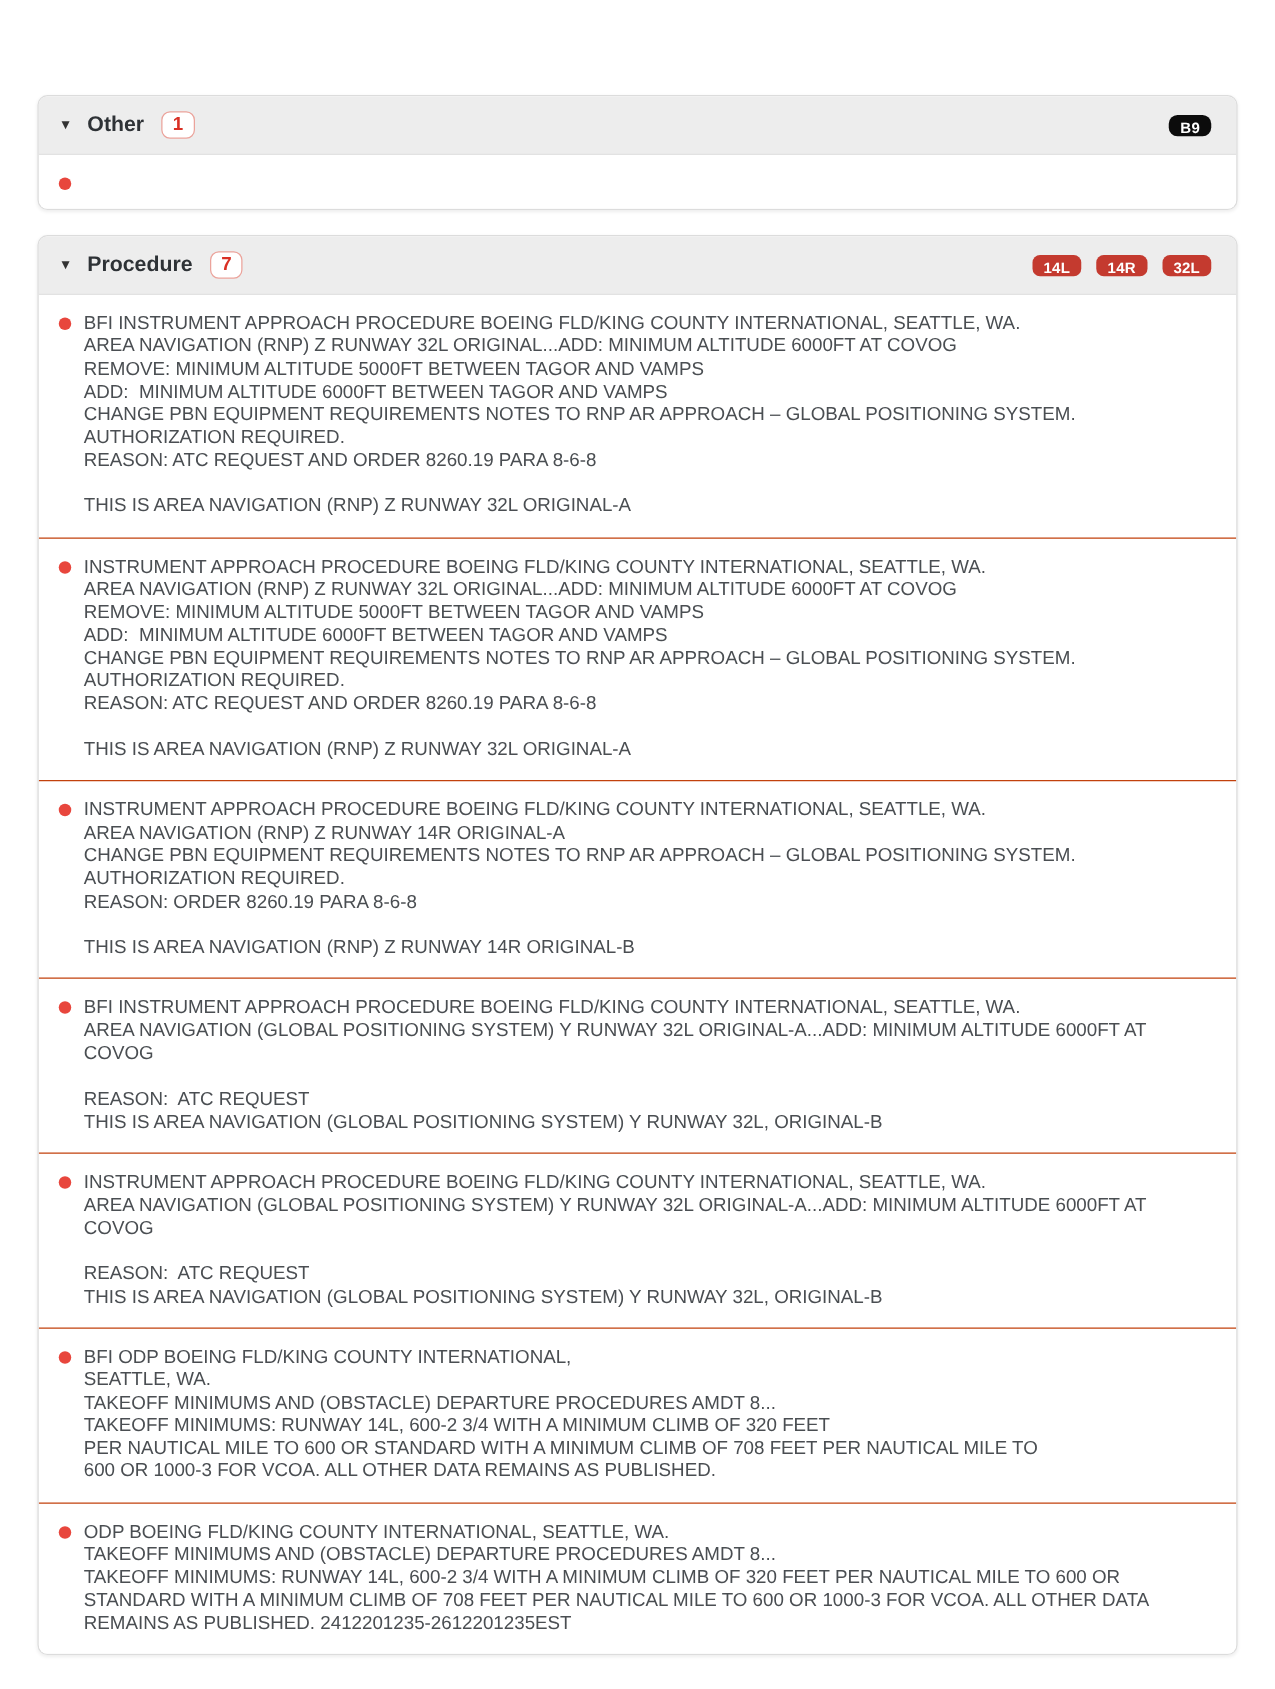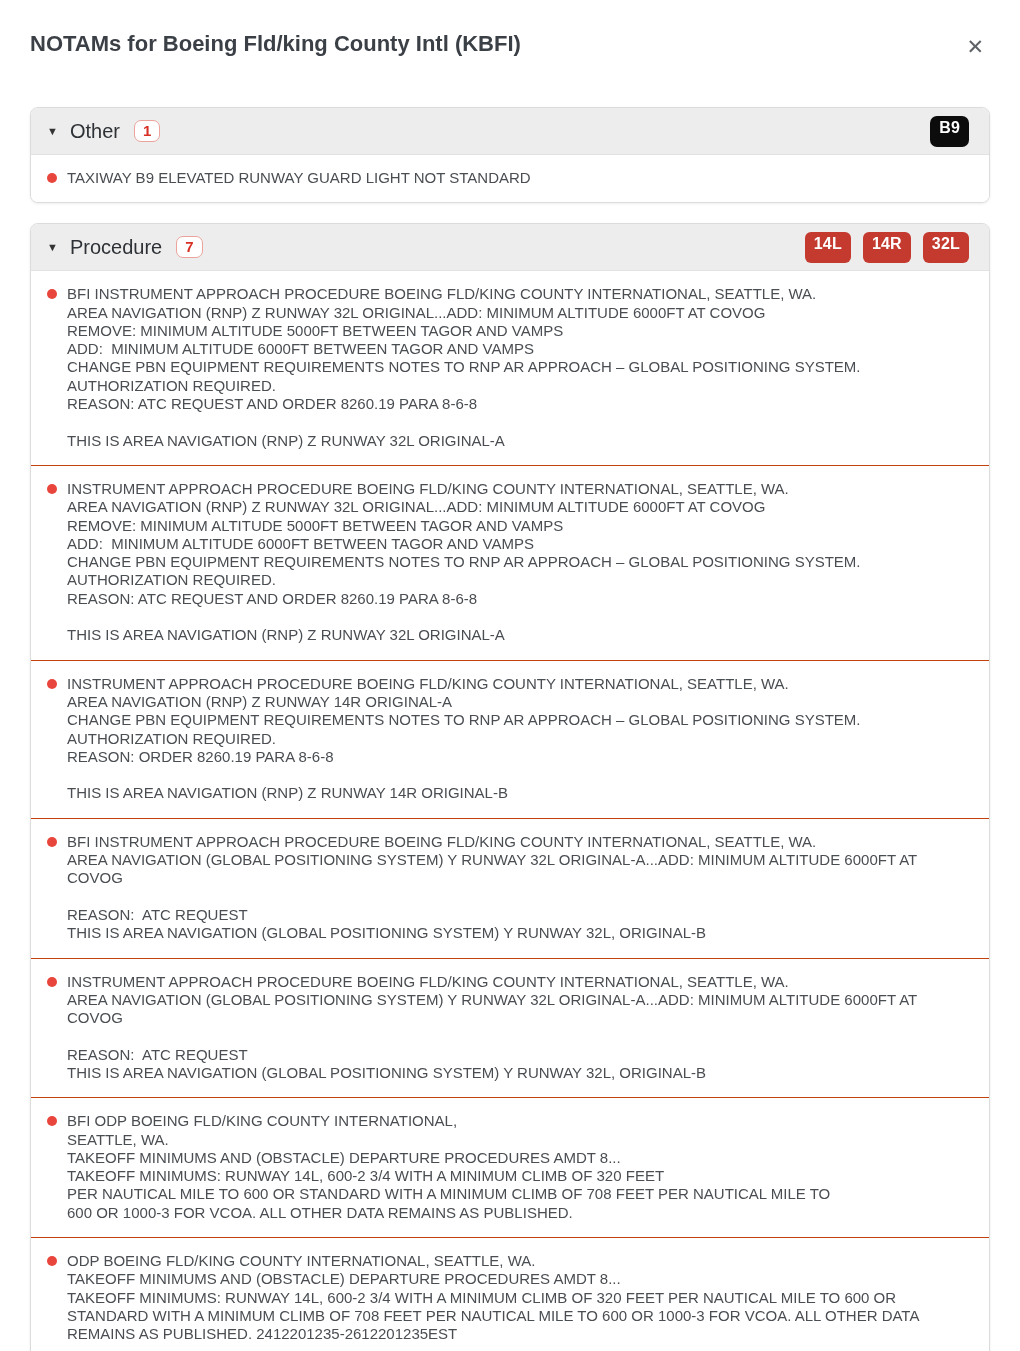--- a/index.html
+++ b/index.html
@@ -45,37 +45,37 @@
     display:flex;align-items:center;
     height:47px;
     padding:0 20px 0 16px;
     background:var(--header-bg);
     border-bottom:1px solid #e2e2e2;
   }
   .tri{
     font-size:11px;color:#333;margin-right:12px;flex:none;
   }
   .sec-name{
-    font-weight:400;font-size:20px;color:var(--section-title);
+    font-weight:700;font-size:17px;color:var(--section-title);
   }
   .count{
     margin-left:14px;
     border:1.5px solid var(--count-border);
     color:var(--count-text);
     background:#fff;
     border-radius:7px;
     padding:1px 8px 2px;
     font-weight:700;font-size:15px;
   }
   .spacer{flex:1;}
   .badges{display:flex;gap:12px;}
   .badge{
     border-radius:6px;
-    padding:3px 9px 10px;
-    font-weight:700;font-size:16px;color:#fff;
+    padding:3px 9px 0;
+    font-weight:700;font-size:12px;color:#fff;
     letter-spacing:.2px;
   }
   .badge.red{background:var(--red-badge);}
   .badge.black{background:var(--black-badge);border-radius:7px;}
   .items{background:#fff;}
   .item{
     display:flex;align-items:flex-start;
     padding:14px 16px 15px;
   }
   .item + .item{border-top:1px solid #c2410c;}
@@ -89,41 +89,34 @@
     white-space:pre-wrap;
     font-size:15px;
     line-height:18.3px;
     color:var(--text);
   }
 </style>
 </head>
 <body>
 
 <div class="modal">
-  <div class="modal-header">
-    <h1>NOTAMs for Boeing Fld/king County Intl (KBFI)</h1>
-    <button class="close-btn">
-      <span>✕</span>
-    </button>
-  </div>
   <div id="sections">
   <section class="card">
     <header class="card-head">
       <span class="tri">▼</span>
       <span class="sec-name">Other</span>
       <span class="count">1</span>
       <span class="spacer"></span>
       <span class="badges">
   <span class="badge black">B9</span>
 </span>
     </header>
     <div class="items">
   <div class="item">
     <span class="dot"></span>
-    <div class="item-text">TAXIWAY B9 ELEVATED RUNWAY GUARD LIGHT NOT STANDARD</div>
   </div>
 </div>
   </section>
 
   <section class="card">
     <header class="card-head">
       <span class="tri">▼</span>
       <span class="sec-name">Procedure</span>
       <span class="count">7</span>
       <span class="spacer"></span>

